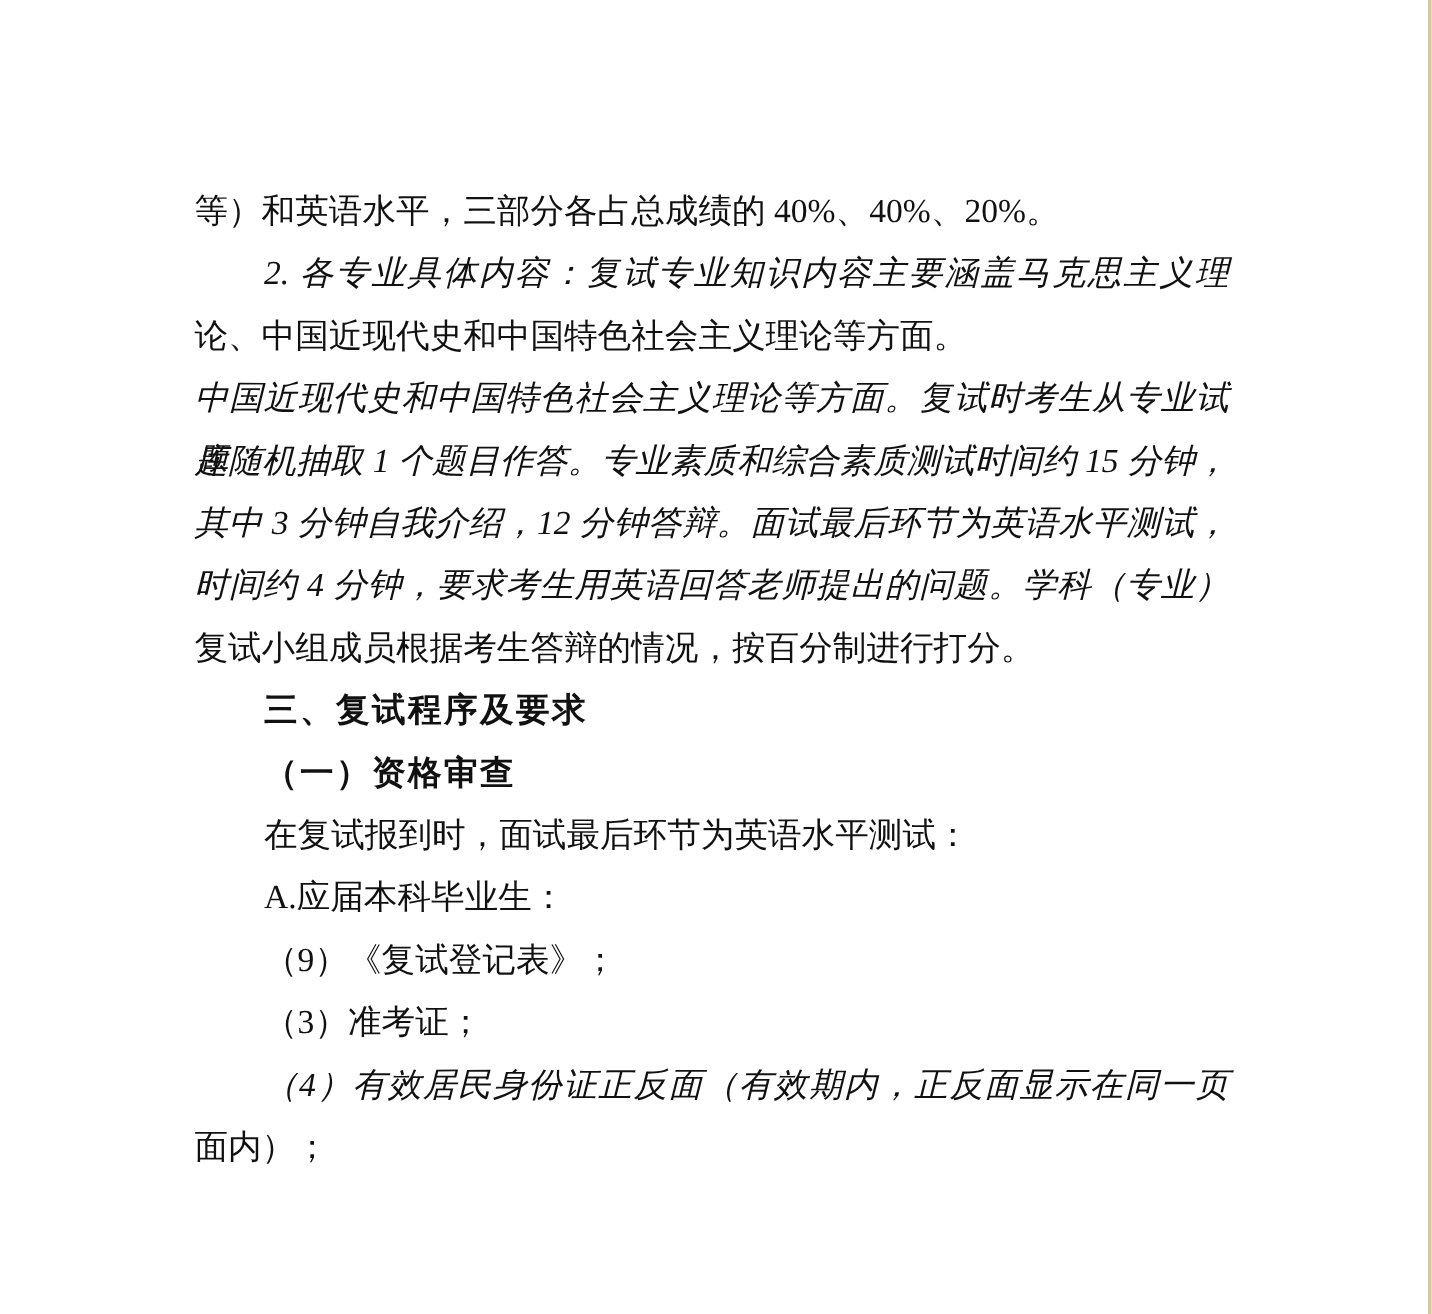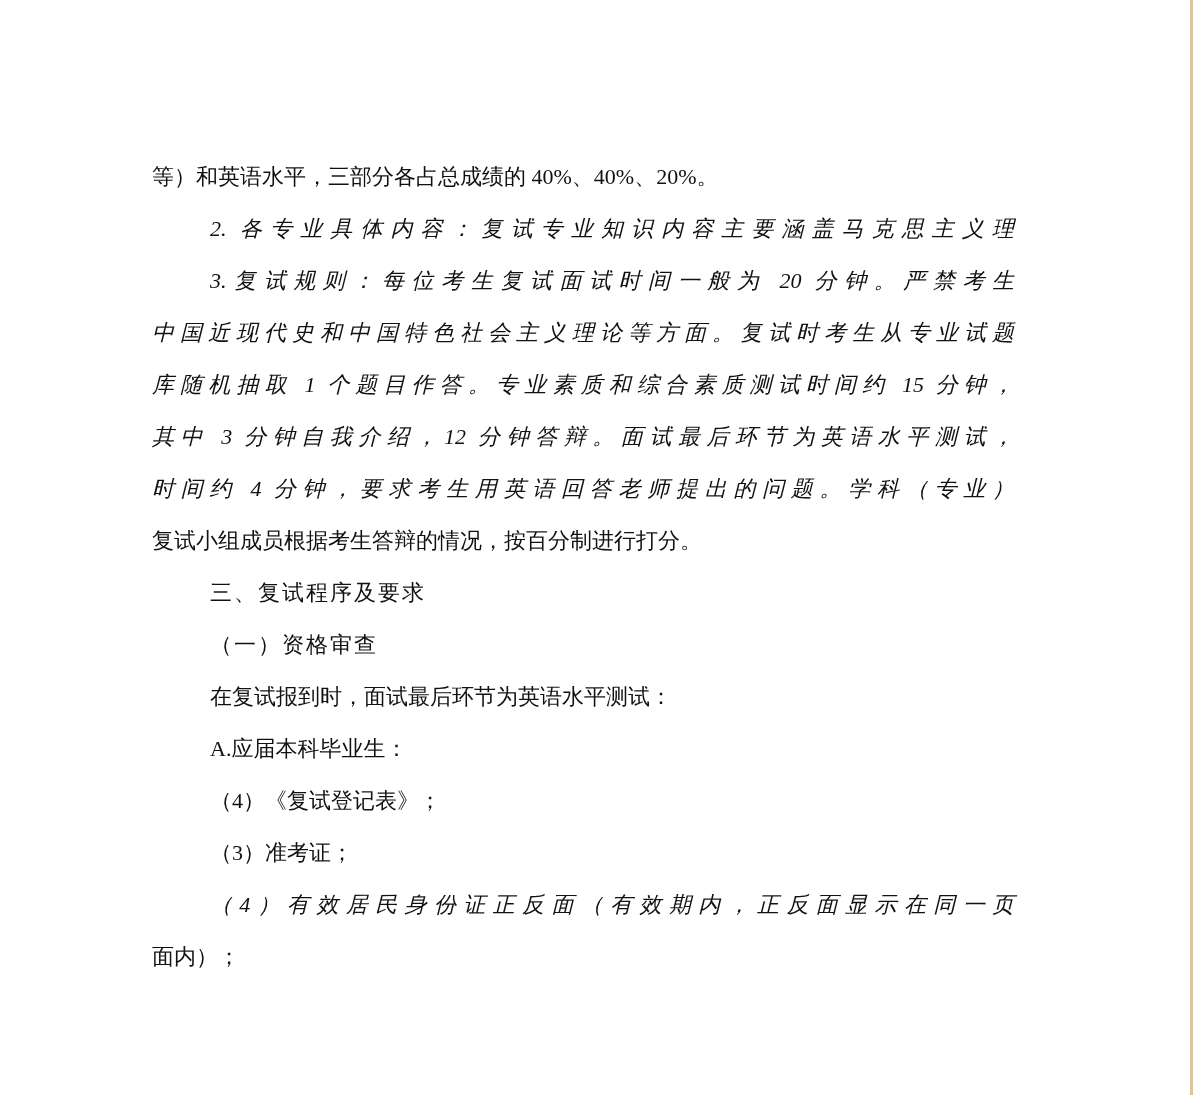--- a/index.html
+++ b/index.html
@@ -16,25 +16,25 @@
   }
   .page {
     position: absolute;
     left: 0; top: 0;
     width: 1193px;
     height: 1095px;
     background: #ffffff;
   }
   .doc-body {
     position: absolute;
-    left: 152px;
+    left: 162px;
     top: 151px;
     width: 862px;
     color: #111111;
-    font-size: 22px;
+    font-size: 28px;
   }
   .para {
     margin: 0;
     padding: 0;
   }
   .line {
     display: block;
     height: 52px;
     line-height: 52px;
     white-space: nowrap;
@@ -46,21 +46,21 @@
   
   .line.fill {
     white-space: normal;
     text-align-last: justify;
     font-style: italic;
   }
   .line.indent {
     text-indent: 58px;
   }
   .para.heading .line {
-    font-weight: normal;
+    font-weight: bold;
     letter-spacing: 2px;
   }
   .edge-stripe {
     position: absolute;
     top: 0;
     right: 0;
     width: 3px;
     height: 1095px;
     background: #d8c79d;
   }
@@ -68,43 +68,43 @@
 </head>
 <body>
 
 <div class="page" style="background: rgb(255, 255, 255);">
   <div class="doc-body" id="doc-body" style="color: rgb(17, 17, 17);">
       <div class="para body">
         <span class="line">等）和英语水平，三部分各占总成绩的 40%、40%、20%。</span>
       </div>
       <div class="para body">
         <span class="line indent fill">2. 各专业具体内容：复试专业知识内容主要涵盖马克思主义理</span>
+        <span class="line">论、中国近现代史和中国特色社会主义理论等方面。</span>
       </div>
       <div class="para body">
-        <span class="line indent fill">3.复试规则：每位考生复试面试时间一般为 20 分钟。严禁考生</span>
         <span class="line fill">中国近现代史和中国特色社会主义理论等方面。复试时考生从专业试题</span>
         <span class="line fill">库随机抽取 1 个题目作答。专业素质和综合素质测试时间约 15 分钟，</span>
         <span class="line fill">其中 3 分钟自我介绍，12 分钟答辩。面试最后环节为英语水平测试，</span>
         <span class="line fill">时间约 4 分钟，要求考生用英语回答老师提出的问题。学科（专业）</span>
         <span class="line">复试小组成员根据考生答辩的情况，按百分制进行打分。</span>
       </div>
       <div class="para heading">
         <span class="line indent">三、复试程序及要求</span>
       </div>
       <div class="para heading">
         <span class="line indent">（一）资格审查</span>
       </div>
       <div class="para body">
         <span class="line indent">在复试报到时，面试最后环节为英语水平测试：</span>
       </div>
       <div class="para body">
         <span class="line indent">A.应届本科毕业生：</span>
       </div>
       <div class="para body">
-        <span class="line indent">（4）《复试登记表》；</span>
+        <span class="line indent">（9）《复试登记表》；</span>
       </div>
       <div class="para body">
         <span class="line indent">（3）准考证；</span>
       </div>
       <div class="para body">
         <span class="line indent fill">（4）有效居民身份证正反面（有效期内，正反面显示在同一页</span>
         <span class="line">面内）；</span>
       </div>
     </div>
   <div class="edge-stripe" style="background: rgb(216, 199, 157);"></div>

